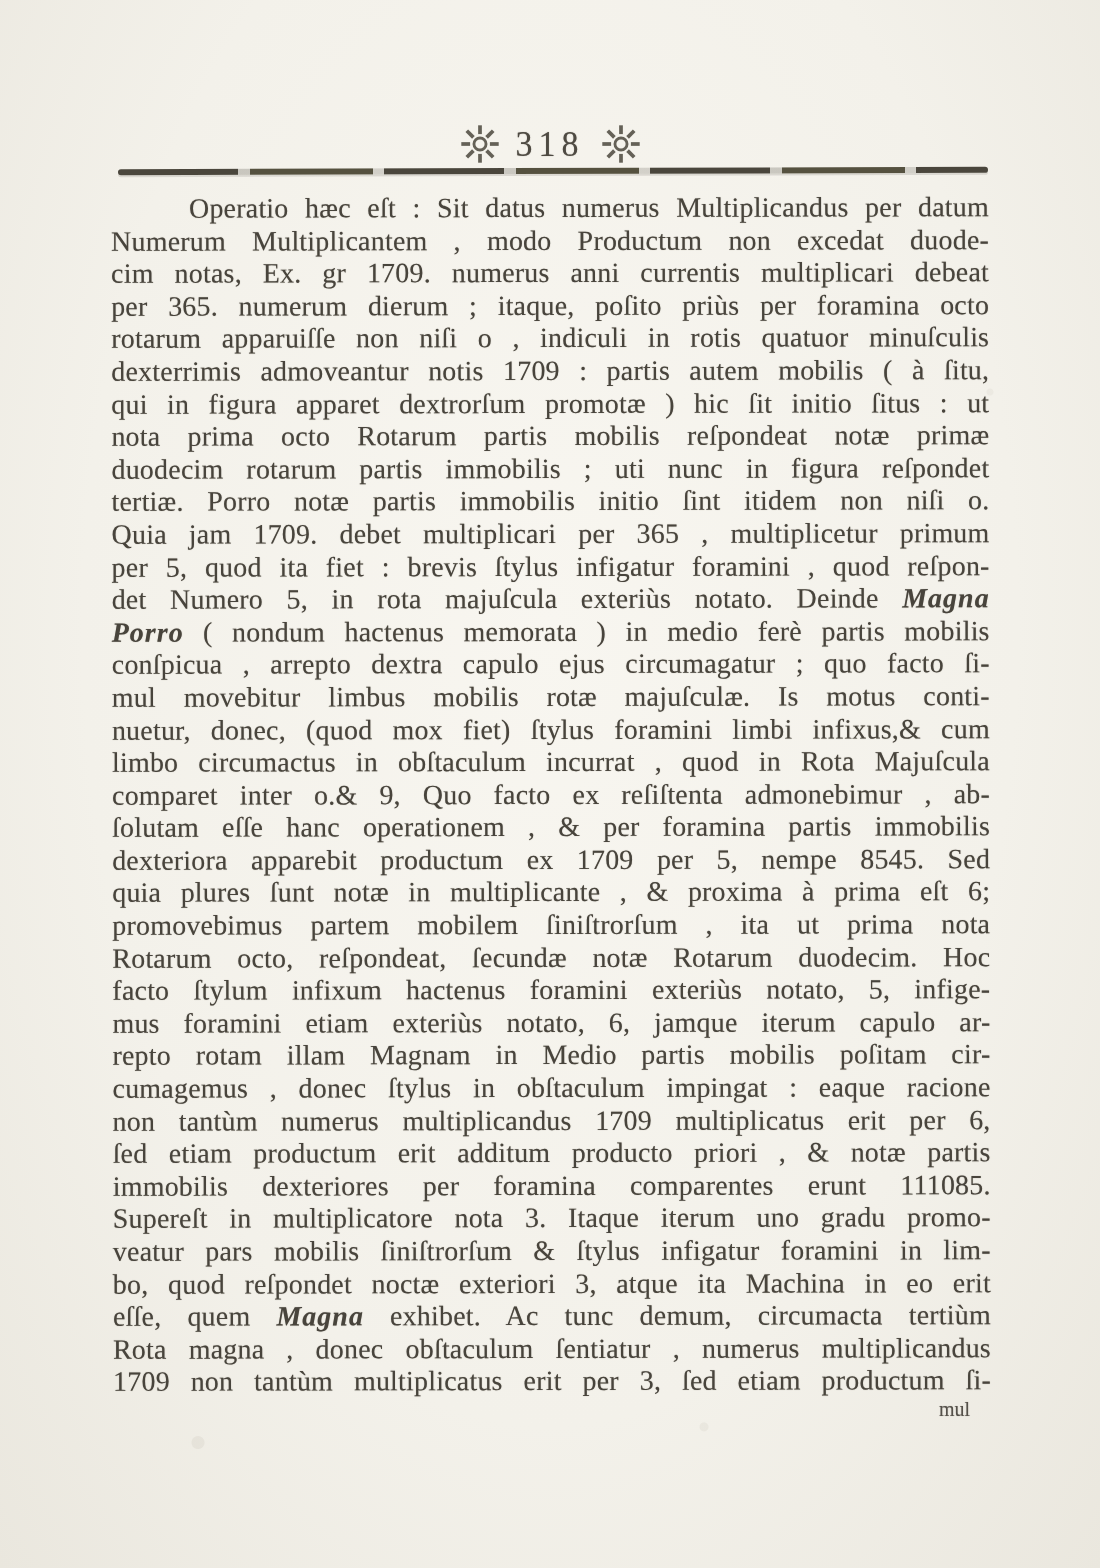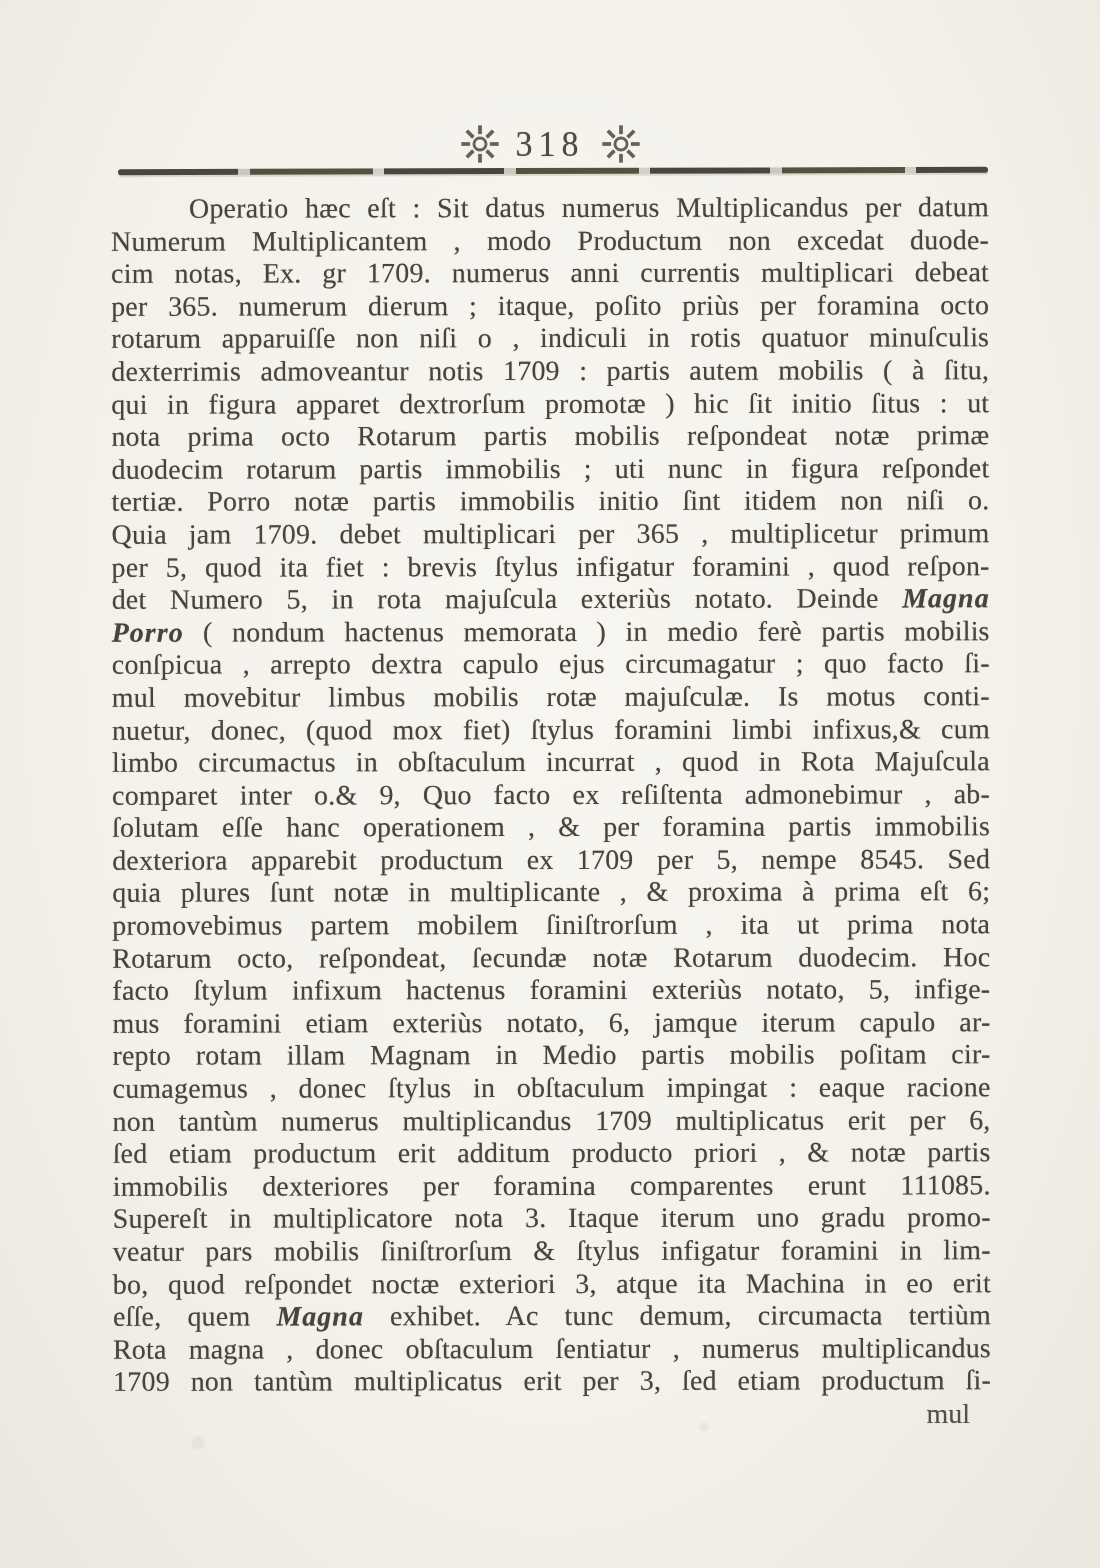--- a/index.html
+++ b/index.html
@@ -54,21 +54,21 @@
     height:32.6px; line-height:32.6px;
     text-align:justify;
     text-align-last:justify;
     white-space:normal;
     overflow:visible;
   }
   .line.indent { padding-left:78px; }
   .line em { font-style:italic; letter-spacing:1px;font-weight:bold; }
   .catchword {
     position:absolute; top:1398px; right:130px;
-    font-size:28px; color:#55514a;
+    font-size:20px; color:#55514a;
     text-shadow:0 0 1px rgba(70,64,54,0.4);
   }
 </style>
 </head>
 <body>
 
 <div class="page">
 
   <div class="header">
     <svg class="fleuron" viewBox="0 0 40 40" aria-hidden="true">

